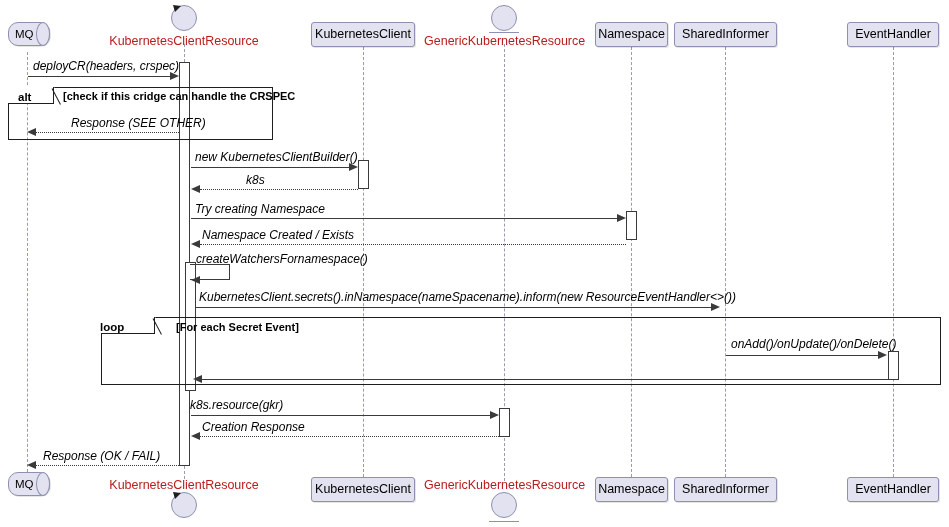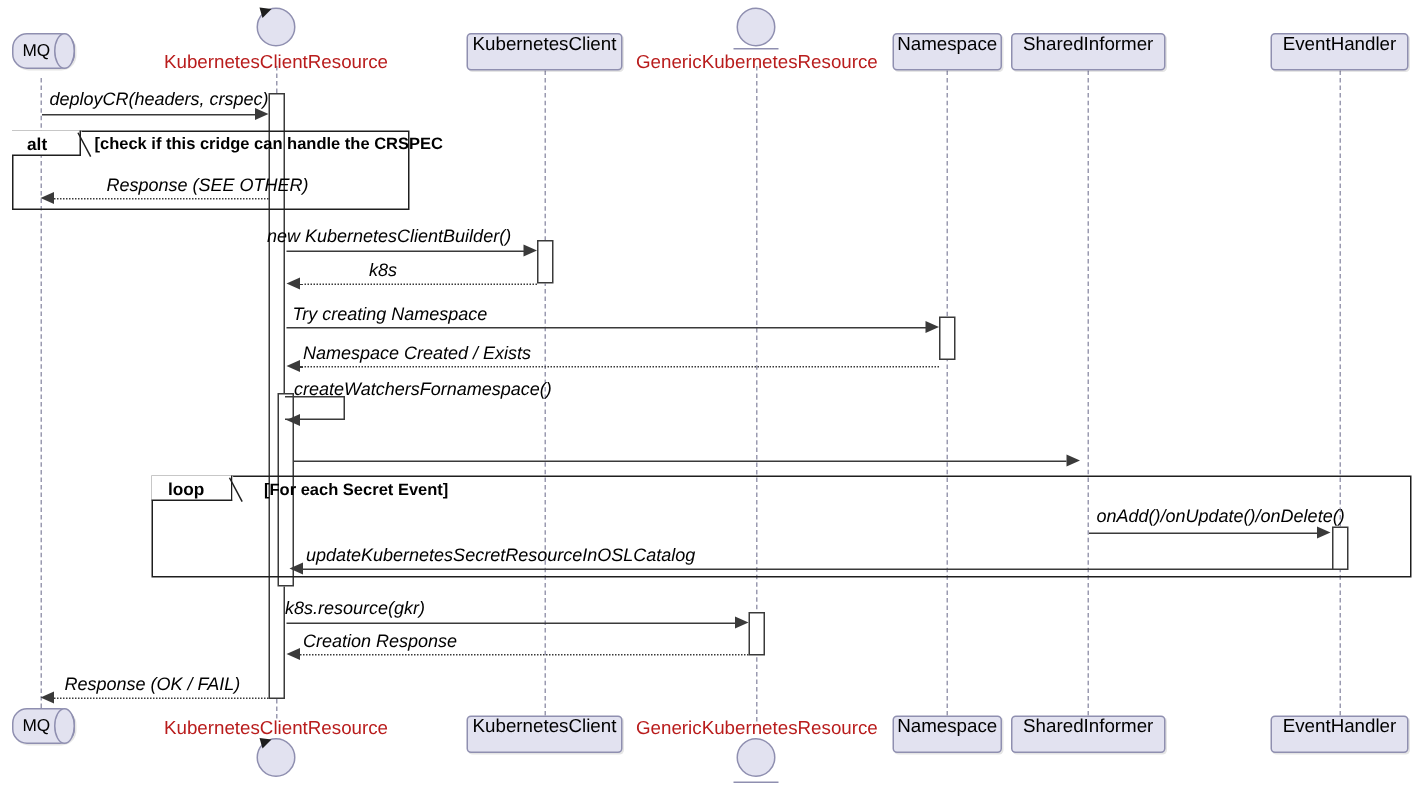--- a/index.html
+++ b/index.html
@@ -23,20 +23,21 @@
   .participant-box {
     position: absolute;
     box-sizing: border-box;
     background: #e2e2f0;
     border: 1px solid #8f8fb0;
     border-radius: 3px;
     color: #000;
     font-size: 12.5px;
     line-height: 1;
     display: flex;
+    align-items: center;
     justify-content: center;
     box-shadow: 1px 1px 0 rgba(0,0,0,0.10);
     white-space: nowrap;
   }
   .participant-plain {
     position: absolute;
     font-size: 12.5px;
     color: #b91c1c;
     white-space: nowrap;
     text-align: center;
@@ -213,57 +214,57 @@
   <div style="position:absolute; left:52px; top:88px; width:18px; height:0; border-top:1px solid #1e1e1e; transform-origin:left center; transform:rotate(62deg);"></div>
   <div class="frag-tab-label" style="left:18px; top:92px;">alt</div>
   <div class="frag-guard" style="left:63px; top:90px; text-align:left; width:210px;">
     <div>[check if this cridge can handle the CRSPEC</div>
   </div>
 
   <div class="msg-label" style="left:47px; top:117px;margin-left:24px;">Response (SEE OTHER)</div>
   <div class="msg-line dotted" style="left:36px; top:132px; width:143px;"></div>
   <div class="arrow-head arrow-left" style="left:27px; top:128px;"></div>
 
-  <div class="msg-label" style="left:178px; top:151px;">new KubernetesClientBuilder()</div>
+  <div class="msg-label" style="left:195px; top:151px;">new KubernetesClientBuilder()</div>
   <div class="msg-line" style="left:191px; top:167px; width:159px;"></div>
   <div class="arrow-head arrow-right" style="left:349px; top:163px;"></div>
 
   <div class="msg-label" style="left:202px; top:174px;padding-left:44px;">k8s</div>
   <div class="msg-line dotted" style="left:200px; top:189px; width:158px;"></div>
   <div class="arrow-head arrow-left" style="left:191px; top:185px;"></div>
 
   <div class="msg-label" style="left:195px; top:203px;">Try creating Namespace</div>
   <div class="msg-line" style="left:191px; top:218px; width:427px;"></div>
   <div class="arrow-head arrow-right" style="left:617px; top:214px;"></div>
 
   <div class="msg-label" style="left:202px; top:229px;">Namespace Created / Exists</div>
   <div class="msg-line dotted" style="left:200px; top:244px; width:426px;"></div>
   <div class="arrow-head arrow-left" style="left:191px; top:240px;"></div>
 
   <div class="msg-label" style="left:196px; top:253px;">createWatchersFornamespace()</div>
   <div class="selfcall-box" style="left:190px; top:264px; width:40px; height:16px;"></div>
   <div class="arrow-head arrow-left" style="left:191px; top:276px;"></div>
 
+  <div class="msg-label" style="left:199px; top:291px;">KubernetesClient.secrets().inNamespace(nameSpacename).inform(new ResourceEventHandler&lt;&gt;())</div>
   <div class="msg-line" style="left:196px; top:307px; width:515px;"></div>
   <div class="arrow-head arrow-right" style="left:711px; top:303px;"></div>
 
   <div class="frag-box" style="left:101px; top:317px; width:840px; height:68px;"></div>
   <div class="frag-tab" style="left:101px; top:317px; width:54px; height:17px;"></div>
   <div style="position:absolute; left:155px; top:317px; width:0; height:0; border-left:9px solid #ffffff; border-top:17px solid transparent;"></div>
   <div style="position:absolute; left:153px; top:318px; width:18px; height:0; border-top:1px solid #1e1e1e; transform-origin:left center; transform:rotate(62deg);"></div>
-  <div class="frag-tab-label" style="left:112px; top:322px;">loop</div>
+  <div class="frag-tab-label" style="left:100px; top:322px;">loop</div>
   <div class="frag-guard" style="left:176px; top:321px;">
     <span>[For each Secret Event]</span>
   </div>
 
   <div class="msg-label" style="left:731px; top:338px;">onAdd()/onUpdate()/onDelete()</div>
   <div class="msg-line" style="left:726px; top:355px; width:153px;"></div>
   <div class="arrow-head arrow-right" style="left:878px; top:351px;"></div>
 
-  <div class="msg-label" style="left:204px; top:364px;">updateKubernetesSecretResourceInOSLCatalog</div>
   <div class="msg-line" style="left:202px; top:379px; width:686px;"></div>
   <div class="arrow-head arrow-left" style="left:193px; top:375px;"></div>
 
   <div class="msg-label" style="left:190px; top:399px;">k8s.resource(gkr)</div>
   <div class="msg-line" style="left:191px; top:415px; width:300px;"></div>
   <div class="arrow-head arrow-right" style="left:490px; top:411px;"></div>
 
   <div class="msg-label" style="left:202px; top:421px;">Creation Response</div>
   <div class="msg-line dotted" style="left:200px; top:436px; width:299px;"></div>
   <div class="arrow-head arrow-left" style="left:191px; top:432px;"></div>

